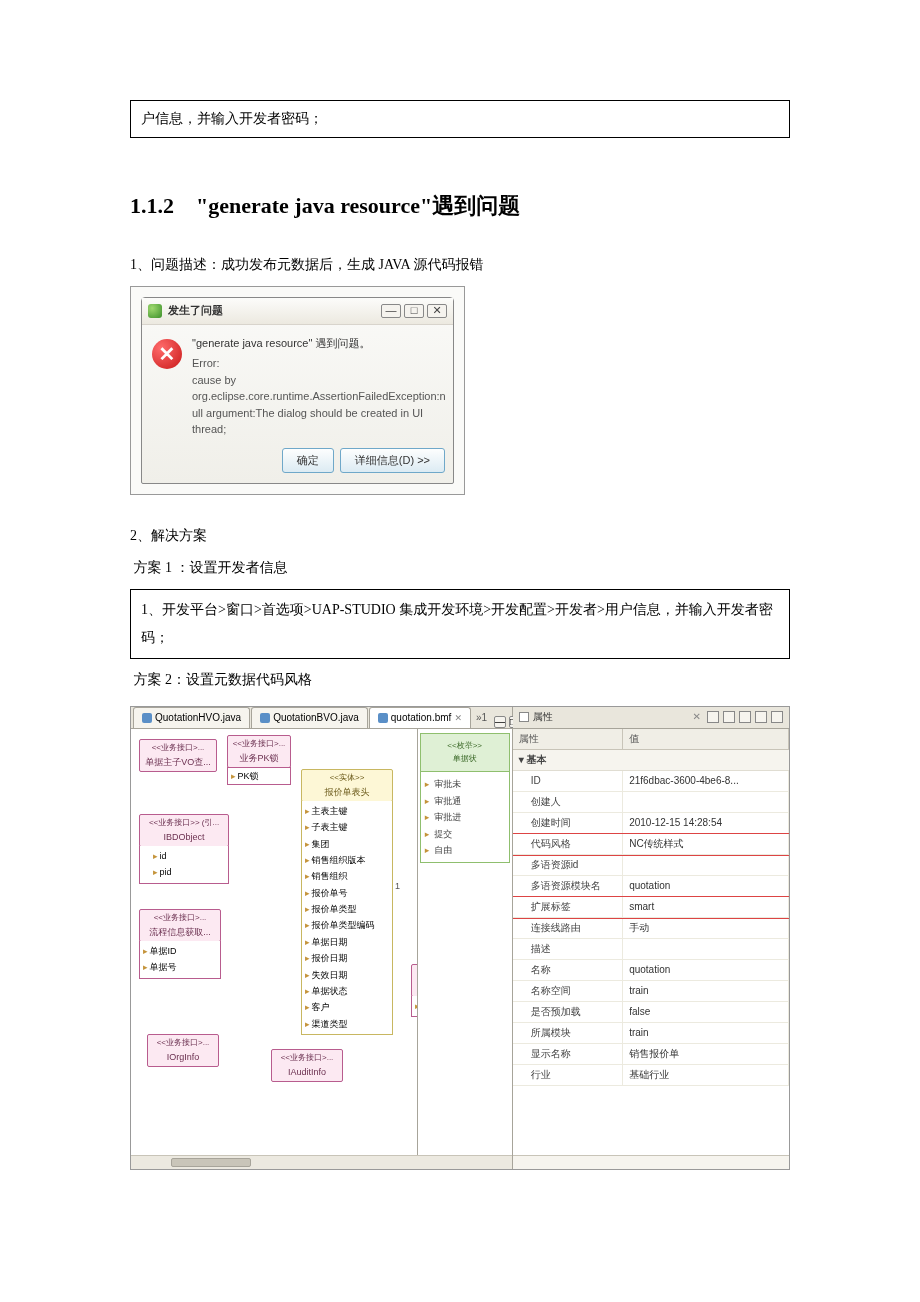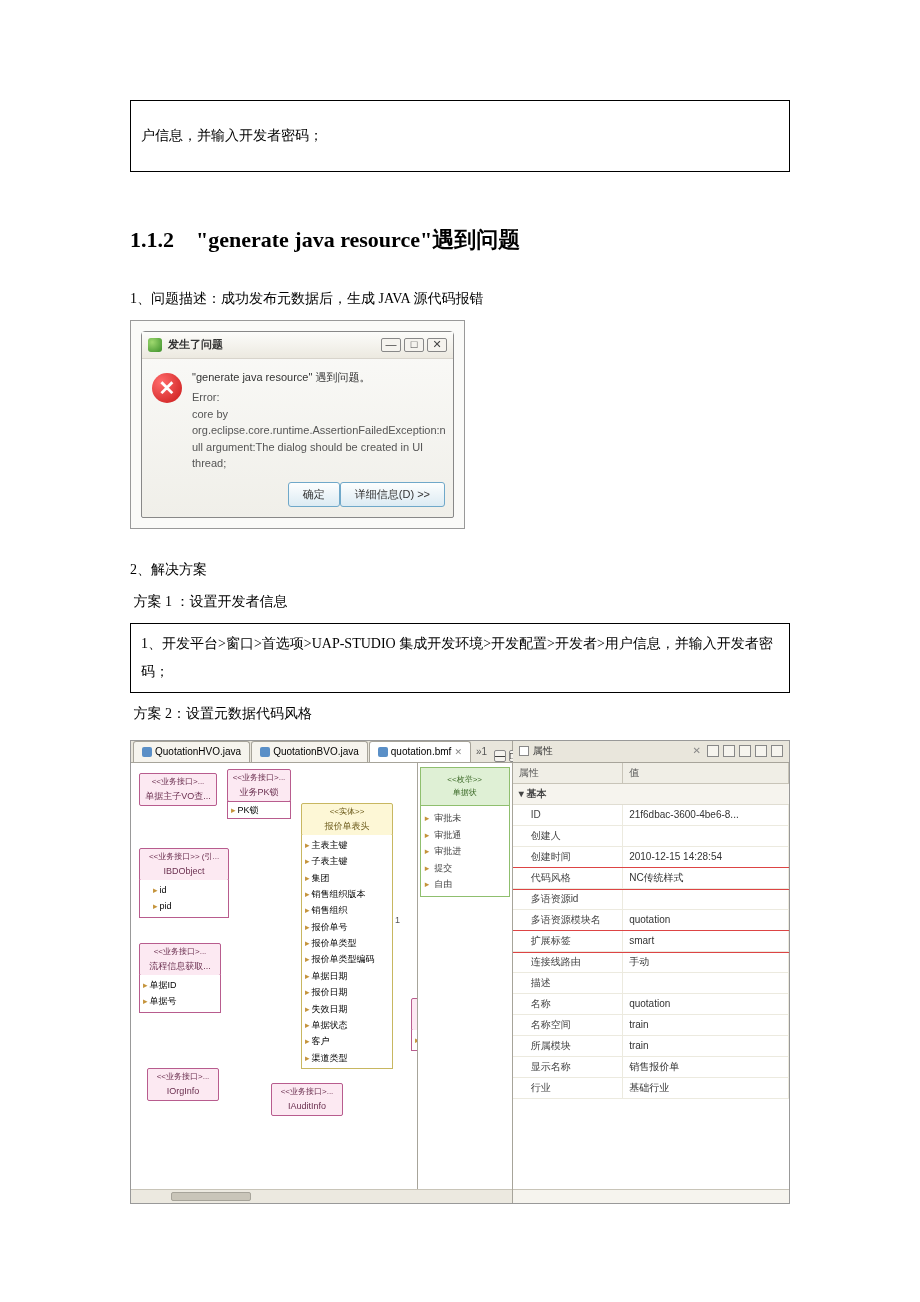--- a/index.html
+++ b/index.html
@@ -1,31 +1,31 @@
 <!DOCTYPE html>
 <html><head>
 <meta charset="utf-8">
 <style>
 *{margin:0;padding:0;box-sizing:border-box}
 body{font-family:"SimSun","Microsoft YaHei",serif;background:#fff;width:920px;margin:0 auto;padding:100px 130px 80px 130px;font-size:14px;color:#000;line-height:1.6}
-.top-box{border:1px solid #000;padding:24px 10px;margin-bottom:50px}
+.top-box{border:1px solid #000;padding:7px 10px;margin-bottom:50px}
 h2{font-size:22px;font-weight:bold;margin-bottom:30px;font-family:"Times New Roman","SimSun",serif}
 .para{margin-bottom:10px}
 .bold{font-weight:normal}
 .dialog-wrap{border:1px solid #999;padding:10px;margin:8px 0 30px 0;width:335px;background:#fafaf8}
 .win{border:1px solid #888;background:linear-gradient(#fafaf8,#f0efe9);border-radius:4px 4px 2px 2px;font-family:"Microsoft YaHei","Tahoma",sans-serif;font-size:11px;color:#444}
 .titlebar{display:flex;align-items:center;padding:4px 6px;border-bottom:1px solid #d8d4cc;background:linear-gradient(#fcfcfa,#ece9e0)}
 .titlebar .ico{width:14px;height:14px;border-radius:3px;background:radial-gradient(circle at 30% 30%,#9fd96f,#3b8f2a);margin-right:6px}
 .title-txt{flex:1;font-weight:bold;color:#333}
 .winbtn{width:20px;height:14px;border:1px solid #888;border-radius:2px;margin-left:3px;background:#f5f3ee;display:flex;align-items:center;justify-content:center;line-height:1}
 .win-body{display:flex;padding:10px 8px 4px 8px}
 .err-ico{width:30px;height:30px;border-radius:50%;background:radial-gradient(circle at 30% 30%,#ff6b6b,#c91818);color:#fff;font-weight:bold;font-size:20px;display:flex;align-items:center;justify-content:center;margin:4px 10px 0 2px;flex-shrink:0}
 .msg{font-size:11px;color:#555;line-height:1.5}
 .msg .hdr{color:#333;margin-bottom:4px}
-.btnrow{display:flex;justify-content:flex-end;padding:6px 8px 10px 8px;}
+.btnrow{display:flex;justify-content:flex-end;padding:6px 8px 10px 8px;gap:6px}
 .dbtn{border:1px solid #6fa8c9;border-radius:3px;padding:4px 14px;font-size:11px;background:linear-gradient(#fdfefe,#dcebf3);color:#333;cursor:pointer}
 .info-box{border:1px solid #000;padding:6px 10px;margin:6px 0 10px 0;line-height:2}
 .eclipse{border:1px solid #999;margin-top:14px;display:flex;font-family:"Tahoma","Microsoft YaHei",sans-serif;font-size:10px;background:#fff;height:464px;overflow:hidden}
 .left-pane{width:58%;display:flex;flex-direction:column;border-right:1px solid #a7a49a}
 .tabs{display:flex;background:#e9e6dc;border-bottom:1px solid #a7a49a;align-items:flex-end;height:22px;padding-left:2px}
 .tab{padding:2px 8px;border:1px solid #a7a49a;border-bottom:none;margin-right:1px;background:#f6f4ee;border-radius:3px 3px 0 0;display:flex;align-items:center;gap:3px;white-space:nowrap}
 .tab.active{background:#fff}
 .fico{width:10px;height:10px;background:#5a8fc7;border-radius:2px;display:inline-block}
 .closex{color:#888;font-size:9px}
 .canvas{flex:1;background:#fff;position:relative;overflow:hidden}
@@ -83,21 +83,21 @@
         </span>
       <span class="winbtn">
           <span>✕</span>
         </span>
     </div>
     <div class="win-body">
       <div class="err-ico">✕</div>
       <div class="msg">
         <div class="hdr">"generate java resource" 遇到问题。</div>
         <div>Error:</div>
-        <div>core by</div>
+        <div>cause by</div>
         <div>org.eclipse.core.runtime.AssertionFailedException:n</div>
         <div>ull argument:The dialog should be created in UI</div>
         <div>thread;</div>
       </div>
     </div>
     <div class="btnrow">
       <button class="dbtn">确定</button>
       <button class="dbtn">详细信息(D) &gt;&gt;</button>
     </div>
   </div>
@@ -293,20 +293,24 @@
           </div>
           <div class="prow">
             <div>名称</div>
             <div>quotation</div>
           </div>
           <div class="prow">
             <div>名称空间</div>
             <div>train</div>
           </div>
           <div class="prow">
+            <div>是否预加载</div>
+            <div>false</div>
+          </div>
+          <div class="prow">
             <div>所属模块</div>
             <div>train</div>
           </div>
           <div class="prow">
             <div>显示名称</div>
             <div>销售报价单</div>
           </div>
           <div class="prow">
             <div>行业</div>
             <div>基础行业</div>

